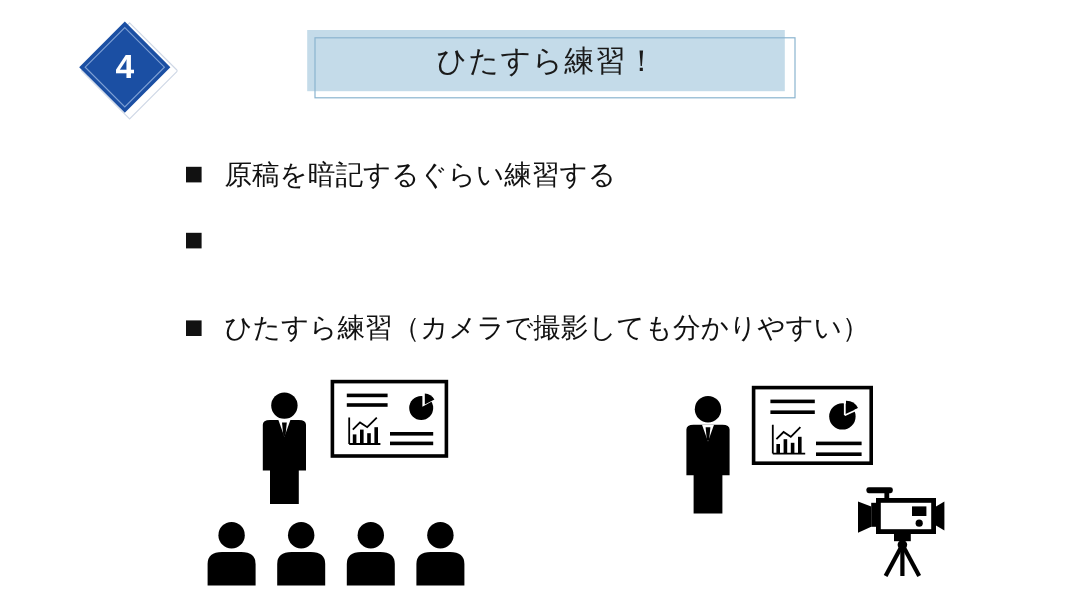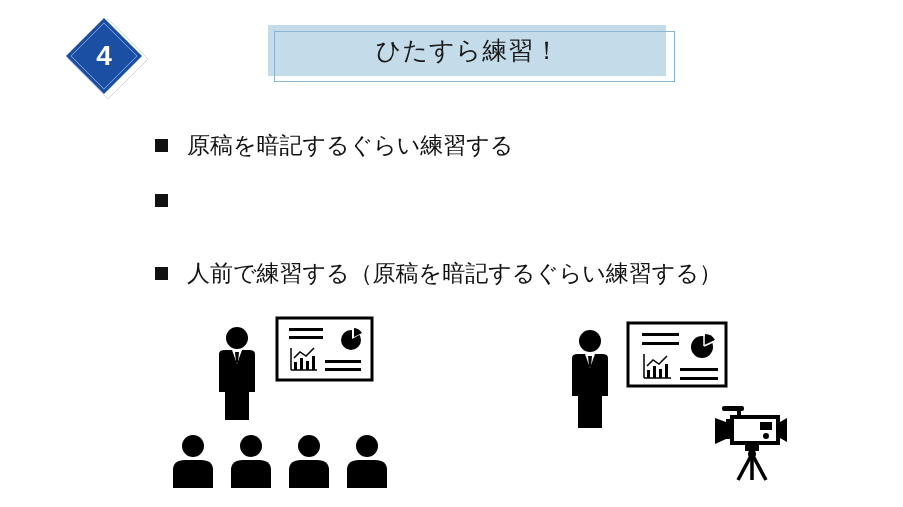--- a/index.html
+++ b/index.html
@@ -1,20 +1,20 @@
 <!DOCTYPE html>
 <html><head>
 <meta charset="utf-8">
 <style>
   html,body{margin:0;padding:0;background:#ffffff;}
   body{width:903px;height:507px;position:relative;overflow:hidden;font-family:"DejaVu Sans","Liberation Sans",sans-serif;color:#111;}
   .badge{position:absolute;left:64px;top:16px;width:84px;height:84px;}
   .badge svg{position:absolute;left:0;top:0;}
   .badge-num{position:absolute;left:0;top:0;width:84px;height:84px;display:flex;align-items:center;justify-content:center;color:#fff;font-weight:bold;font-size:28px;font-family:"Liberation Sans",sans-serif;}
-  .title-wrap{position:absolute;left:268px;top:25px;width:410px;height:60px;padding-left:36px;}
+  .title-wrap{position:absolute;left:256px;top:25px;width:410px;height:60px;padding-left:36px;}
   .title-bg{position:absolute;left:0;top:0;width:398px;height:51px;background:#c4dbe9;}
   .title-frame{position:absolute;left:6px;top:6px;width:401px;height:51px;border:1px solid #8ab4cf;box-sizing:border-box;}
   .title-text{position:absolute;left:0;top:0;width:400px;height:51px;display:flex;align-items:center;justify-content:center;font-size:25px;color:#1a1a1a;letter-spacing:1px;}
   .bullets{position:absolute;left:155px;top:124px;}
   .bullet{position:absolute;left:0;white-space:nowrap;display:flex;align-items:center;font-size:23px;color:#111;}
   .bullet .sq{width:13px;height:13px;background:#111;margin-right:19px;}
   .illus{position:absolute;}
 </style>
 </head>
 <body>
@@ -37,21 +37,21 @@
 <div class="bullets">
   <div class="bullet" style="top:6px;">
     <span class="sq"></span>
     <span>原稿を暗記するぐらい練習する</span>
   </div>
   <div class="bullet" style="top:70px;">
     <span class="sq"></span>
   </div>
   <div class="bullet" style="top:134px;">
     <span class="sq"></span>
-    <span>人前で練習する（原稿を暗記するぐらい練習する）</span>
+    <span>ひたすら練習（カメラで撮影しても分かりやすい）</span>
   </div>
 </div>
 
 <svg class="illus" style="left:165px;top:312px;" width="235" height="180" viewBox="0 0 235 180">
   <g>
     <circle cx="72" cy="26" r="11" fill="#000"></circle>
     <path d="M54,42 Q54,38 60,38 L84,38 Q90,38 90,42 L90,80 L84,80 L84,108 L60,108 L60,80 L54,80 Z" fill="#000"></path>
     <polygon points="67,38 77,38 72,52" fill="#fff"></polygon>
     <polygon points="70,40 74,40 73,50 72,52 71,50" fill="#000"></polygon>
   </g>

